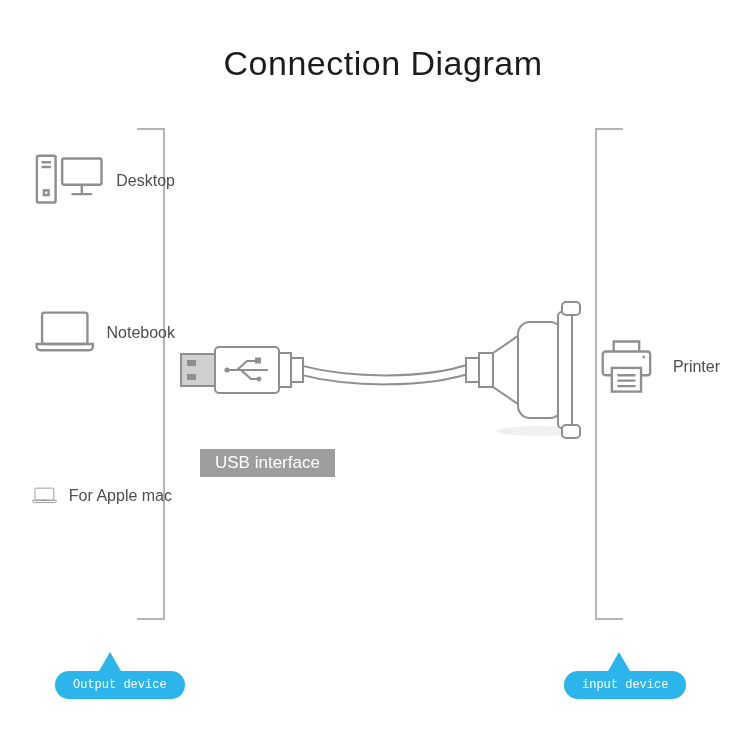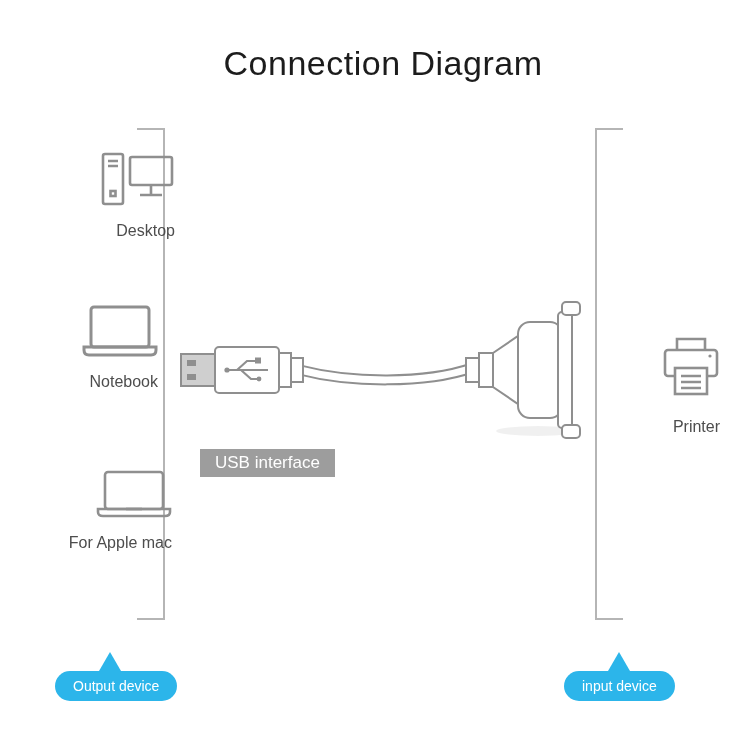--- a/index.html
+++ b/index.html
@@ -16,44 +16,44 @@
   .bracket{position:absolute;top:128px;height:488px;width:26px;}
   .bracket.left{
     left:137px;
     border-top:2px solid #b5b5b5;border-bottom:2px solid #b5b5b5;border-right:2px solid #b5b5b5;
   }
   .bracket.right{
     left:595px;
     border-top:2px solid #b5b5b5;border-bottom:2px solid #b5b5b5;border-left:2px solid #b5b5b5;
   }
   .device{
-    position:absolute;width:140px;display:flex;flex-direction:column;
-    align-items:flex-end;gap:12px;
+    position:absolute;width:140px;display:flex;
+    align-items:center;gap:12px;
   }
   .device-label{font-size:16px;color:#4d4d4d;white-space:nowrap;}
   #device-desktop{left:35px;top:152px;}
-  #device-notebook{left:18px;top:305px;}
+  #device-notebook{left:35px;top:305px;}
   #device-mac{left:32px;top:470px;}
   #device-printer{left:600px;top:336px;gap:20px;}
   .iface-label{
     position:absolute;background:#9d9d9d;color:#ffffff;
     font-size:17px;padding:4px 15px;white-space:nowrap;
   }
   #usb-iface-label{left:200px;top:449px;}
   #ieee-iface-label{left:417px;top:449px;}
   #cable-svg{position:absolute;left:170px;top:300px;}
   .bubble{position:absolute;display:flex;flex-direction:column;}
   .bubble-tail{
     width:0;height:0;margin-left:44px;
     border-left:11px solid transparent;border-right:11px solid transparent;
     border-bottom:19px solid #2cb5ea;
   }
   .bubble-pill{
-    background:#2cb5ea;color:#ffffff;font-size:14px;
-    padding:7px 18px;border-radius:17px;text-align:center;white-space:nowrap;
+    background:#2cb5ea;color:#ffffff;font-size:12px;
+    padding:7px 18px;border-radius:17px;text-align:center;white-space:nowrap;font-family:Liberation Mono, monospace;
   }
   #output-bubble{left:55px;top:652px;}
   #input-bubble{left:564px;top:652px;}
 </style>
 </head>
 <body>
 
 <div id="canvas">
 
   <h1 class="title">Connection Diagram</h1>

